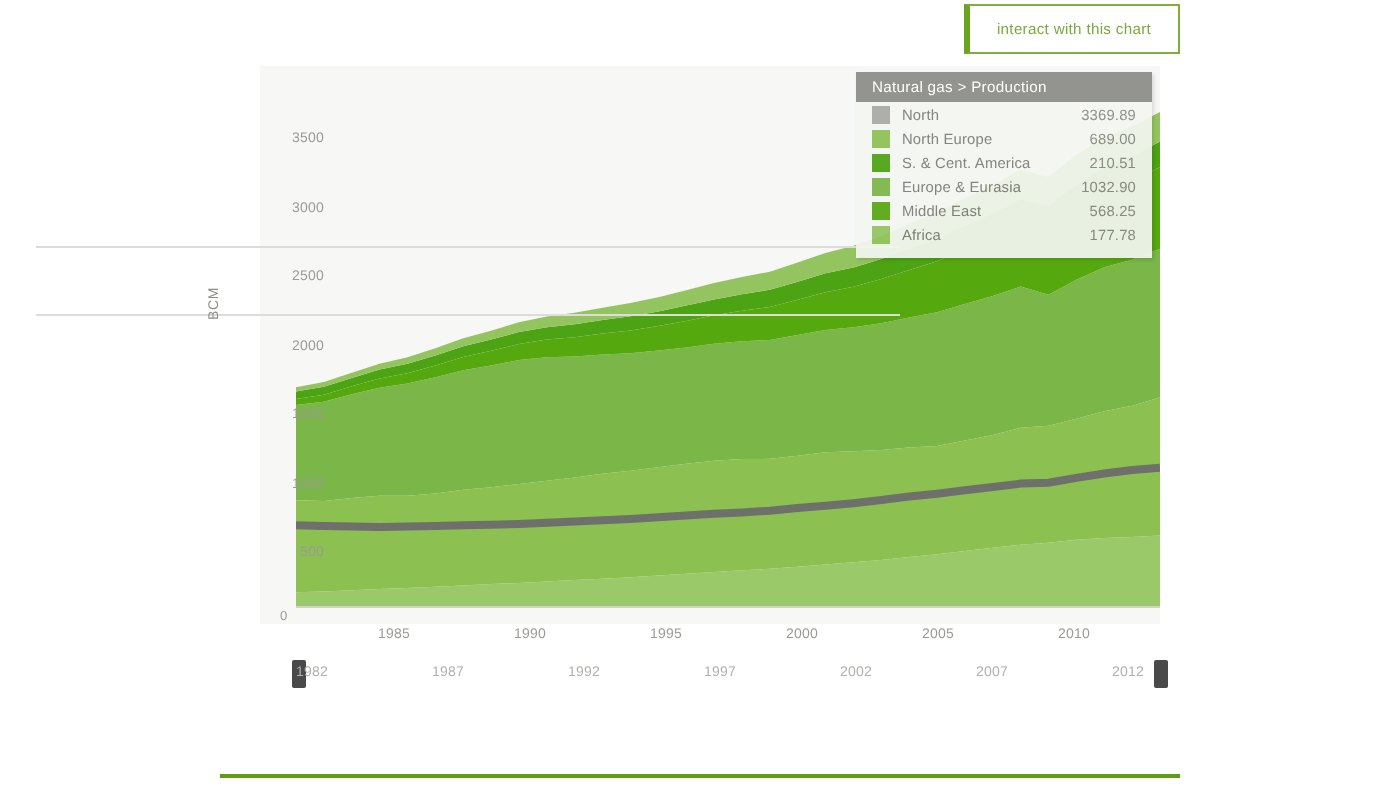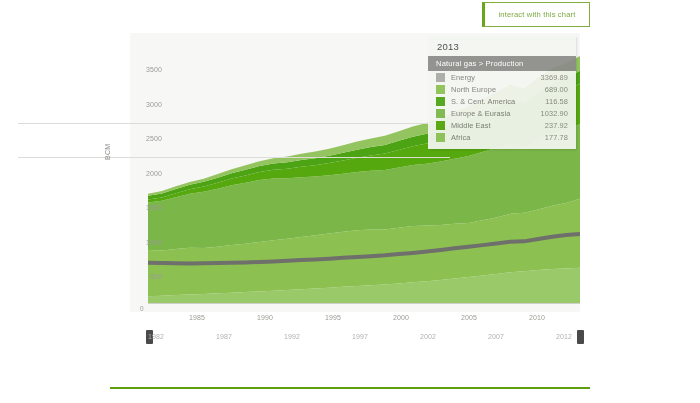--- a/index.html
+++ b/index.html
@@ -284,47 +284,46 @@
   <div class="navlabel" style="left:-12px">1982</div>
   <div class="navlabel" style="left:56px">1987</div>
   <div class="navlabel" style="left:124px">1992</div>
   <div class="navlabel" style="left:192px">1997</div>
   <div class="navlabel" style="left:260px">2002</div>
   <div class="navlabel" style="left:328px">2007</div>
   <div class="navlabel" style="left:396px">2012</div>
 </div>
 
 <div id="tooltip">
-  <div id="tooltip-year">2013</div>
   <div id="tooltip-header">Natural gas &gt; Production</div>
   <div id="tooltip-rows">
       <div class="tt-row">
         <span class="tt-swatch" style="background: rgb(169, 169, 165);"></span>
-        <span class="tt-name">Energy</span>
+        <span class="tt-name">North</span>
         <span class="tt-value">3369.89</span>
       </div>
       <div class="tt-row">
         <span class="tt-swatch" style="background: rgb(140, 193, 82);"></span>
         <span class="tt-name">North Europe</span>
         <span class="tt-value">689.00</span>
       </div>
       <div class="tt-row">
         <span class="tt-swatch" style="background: rgb(76, 163, 19);"></span>
         <span class="tt-name">S. &amp; Cent. America</span>
-        <span class="tt-value">116.58</span>
+        <span class="tt-value">210.51</span>
       </div>
       <div class="tt-row">
         <span class="tt-swatch" style="background: rgb(122, 182, 72);"></span>
         <span class="tt-name">Europe &amp; Eurasia</span>
         <span class="tt-value">1032.90</span>
       </div>
       <div class="tt-row">
         <span class="tt-swatch" style="background: rgb(86, 168, 15);"></span>
         <span class="tt-name">Middle East</span>
-        <span class="tt-value">237.92</span>
+        <span class="tt-value">568.25</span>
       </div>
       <div class="tt-row">
         <span class="tt-swatch" style="background: rgb(148, 196, 95);"></span>
         <span class="tt-name">Africa</span>
         <span class="tt-value">177.78</span>
       </div>
     </div>
 </div>
 
 <div id="footer-rule"></div>

